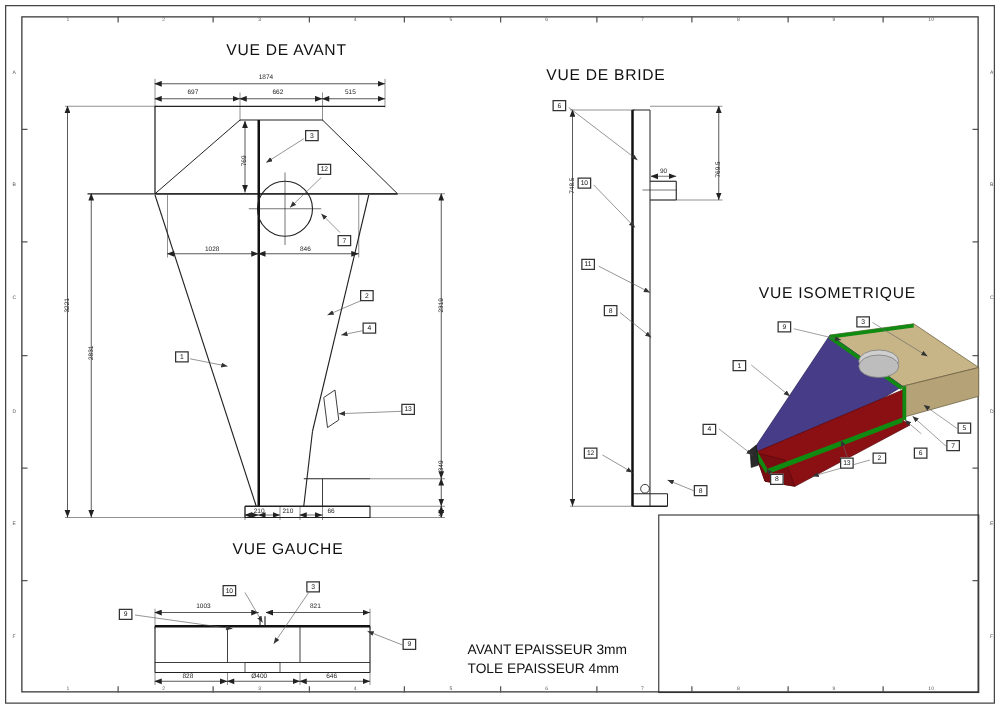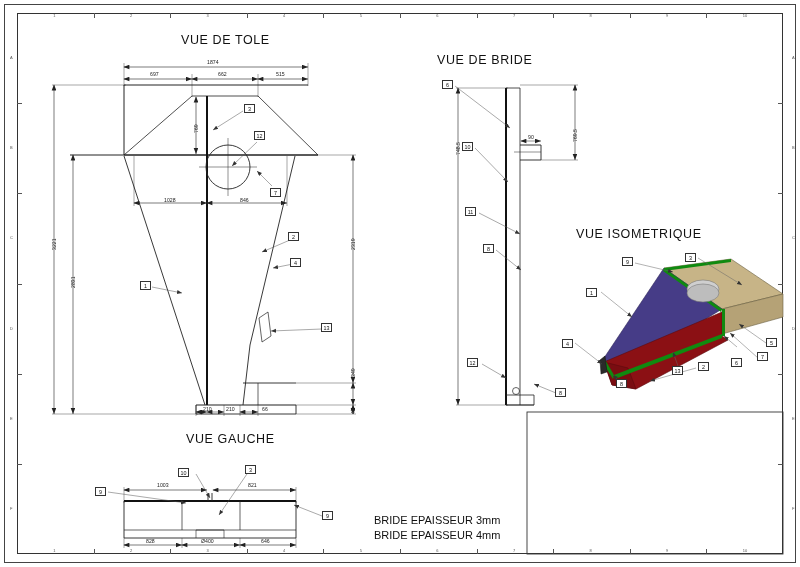--- a/index.html
+++ b/index.html
@@ -100,23 +100,23 @@
       <div class="fnum" style="left: 10px; top: 236.417px;">C</div>
       <div class="fnum" style="left: 792px; top: 236.417px;">C</div>
       <div class="fnum" style="left: 10px; top: 326.583px;">D</div>
       <div class="fnum" style="left: 792px; top: 326.583px;">D</div>
       <div class="fnum" style="left: 10px; top: 416.75px;">E</div>
       <div class="fnum" style="left: 792px; top: 416.75px;">E</div>
       <div class="fnum" style="left: 10px; top: 506.917px;">F</div>
       <div class="fnum" style="left: 792px; top: 506.917px;">F</div>
     </div>
 
-  <div class="vtitle" style="left:181px;top:33px;">VUE DE TOLE</div>
+  <div class="vtitle" style="left:181px;top:33px;">VUE DE AVANT</div>
   <div class="vtitle" style="left:437px;top:53px;">VUE DE BRIDE</div>
-  <div class="vtitle" style="left:576px;top:227px;">VUE ISOMETRIQUE</div>
+  <div class="vtitle" style="left:607px;top:227px;">VUE ISOMETRIQUE</div>
   <div class="vtitle" style="left:186px;top:432px;">VUE GAUCHE</div>
 
   <svg class="layer" viewBox="0 0 800 567">
     <defs>
       <marker id="ar" markerWidth="7" markerHeight="7" refX="6" refY="2.3" orient="auto" markerUnits="userSpaceOnUse">
         <path d="M0,0 L6,2.3 L0,4.6 z" fill="#222"></path>
       </marker>
       <marker id="arl" markerWidth="7" markerHeight="7" refX="0.6" refY="2.3" orient="auto" markerUnits="userSpaceOnUse">
         <path d="M6,0 L0,2.3 L6,4.6 z" fill="#222"></path>
       </marker>
@@ -356,16 +356,16 @@
   <div class="balloon" style="left:698px;top:362px;">2</div>
   <div class="balloon" style="left:731px;top:358px;">6</div>
   <div class="balloon" style="left:757px;top:352px;">7</div>
   <div class="balloon" style="left:766px;top:338px;">5</div>
 
   <div class="balloon" style="left:95px;top:487px;">9</div>
   <div class="balloon" style="left:178px;top:468px;">10</div>
   <div class="balloon" style="left:245px;top:465px;">3</div>
   <div class="balloon" style="left:322px;top:511px;">9</div>
 
-  <div class="note" style="left:374px;top:514px;">BRIDE EPAISSEUR 3mm</div>
-  <div class="note" style="left:374px;top:529px;">BRIDE EPAISSEUR 4mm</div>
+  <div class="note" style="left:374px;top:514px;">AVANT EPAISSEUR 3mm</div>
+  <div class="note" style="left:374px;top:529px;">TOLE EPAISSEUR 4mm</div>
 
 </div>
 
 </body></html>

